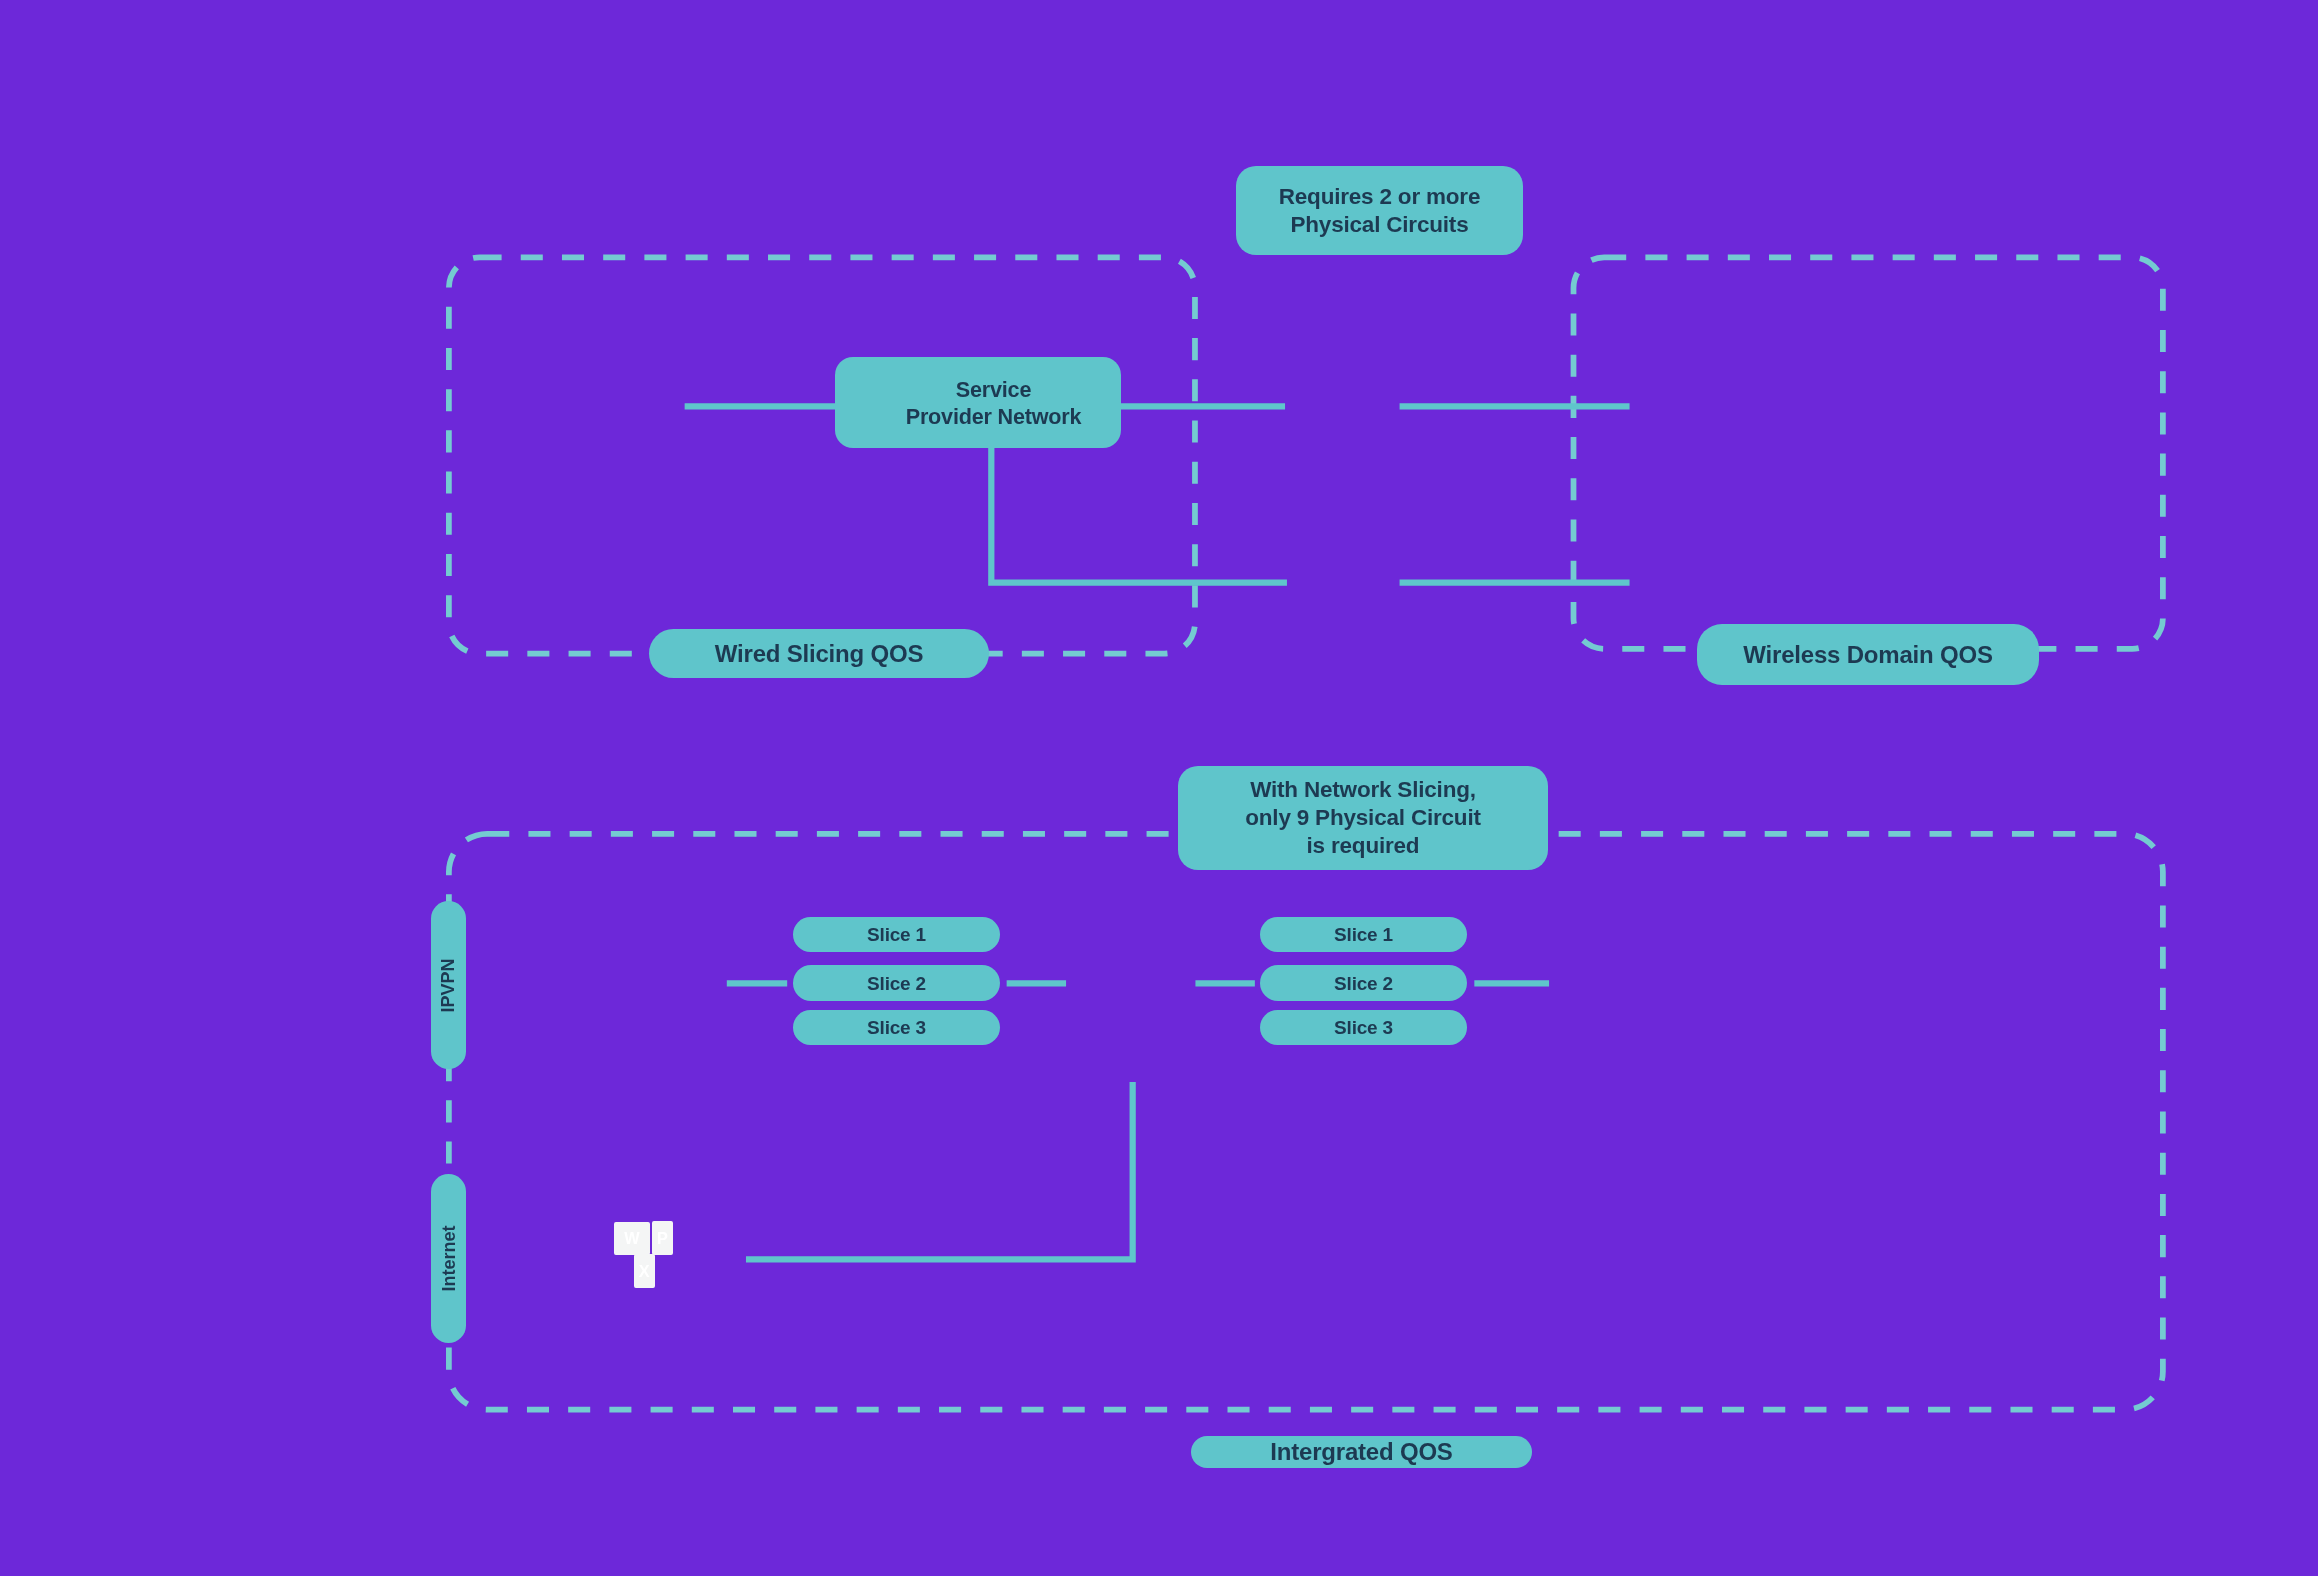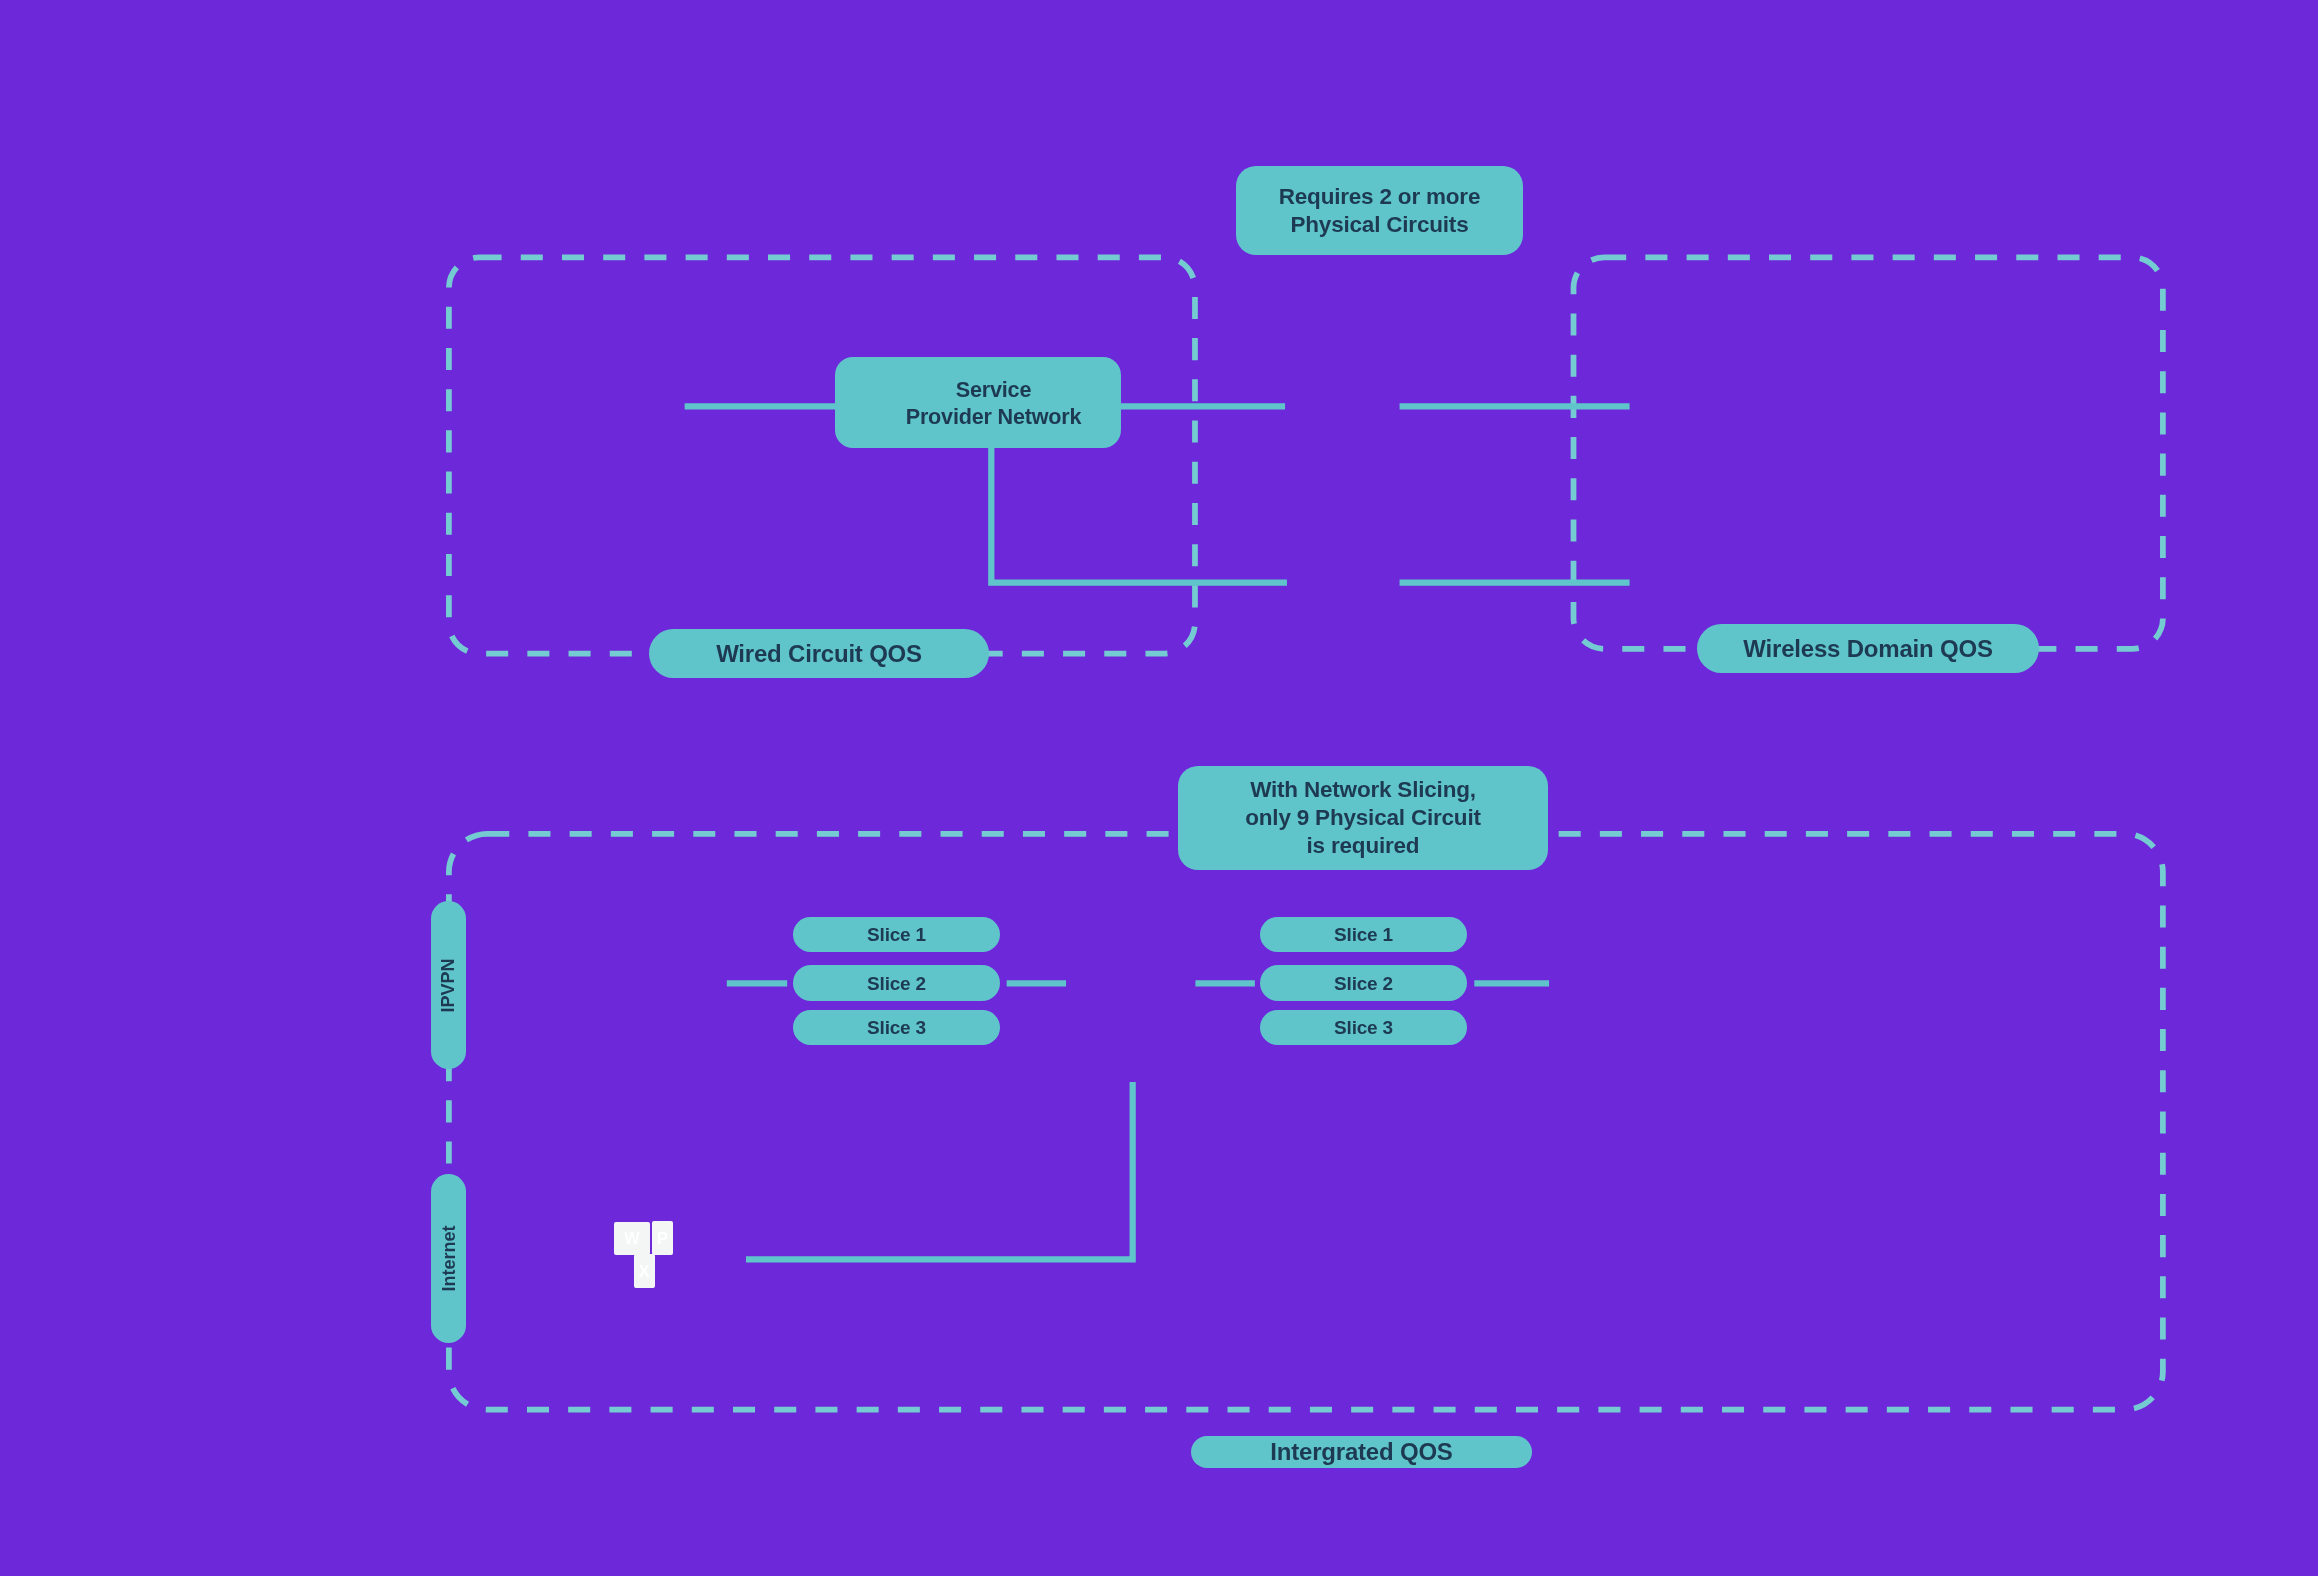--- a/index.html
+++ b/index.html
@@ -90,23 +90,23 @@
 
     <path d="M1556 2628 H2363 V2258" stroke="#5fc5cb" stroke-width="13" fill="none"></path>
   </svg>
 
   <div class="node annotation" style="left:1236px; top:166px; width:287px; height:89px;">Requires 2 or more
 Physical Circuits</div>
 
   <div class="node spn" style="left:835px; top:357px; width:255px; height:91px;padding-left:31px;">Service
 Provider Network</div>
 
-  <div class="node domain-pill" style="left:649px; top:629px; width:340px; height:49px;">Wired Circuit QOS</div>
+  <div class="node domain-pill" style="left:649px; top:629px; width:340px; height:49px;">Wired Slicing QOS</div>
 
-  <div class="node domain-pill" style="left:1697px; top:624px; width:342px; height:49px;">Wireless Domain QOS</div>
+  <div class="node domain-pill" style="left:1697px; top:624px; width:342px; height:61px;">Wireless Domain QOS</div>
 
   <div class="node annotation" style="left:1178px; top:766px; width:370px; height:104px;">With Network Slicing,
 only 9 Physical Circuit
 is required</div>
 
   <div class="node slice-pill" style="left:793px; top:917px; width:207px; height:35px;">Slice 1</div>
   <div class="node slice-pill" style="left:793px; top:965px; width:207px; height:36px;">Slice 2</div>
   <div class="node slice-pill" style="left:793px; top:1010px; width:207px; height:35px;">Slice 3</div>
 
   <div class="node slice-pill" style="left:1260px; top:917px; width:207px; height:35px;">Slice 1</div>

